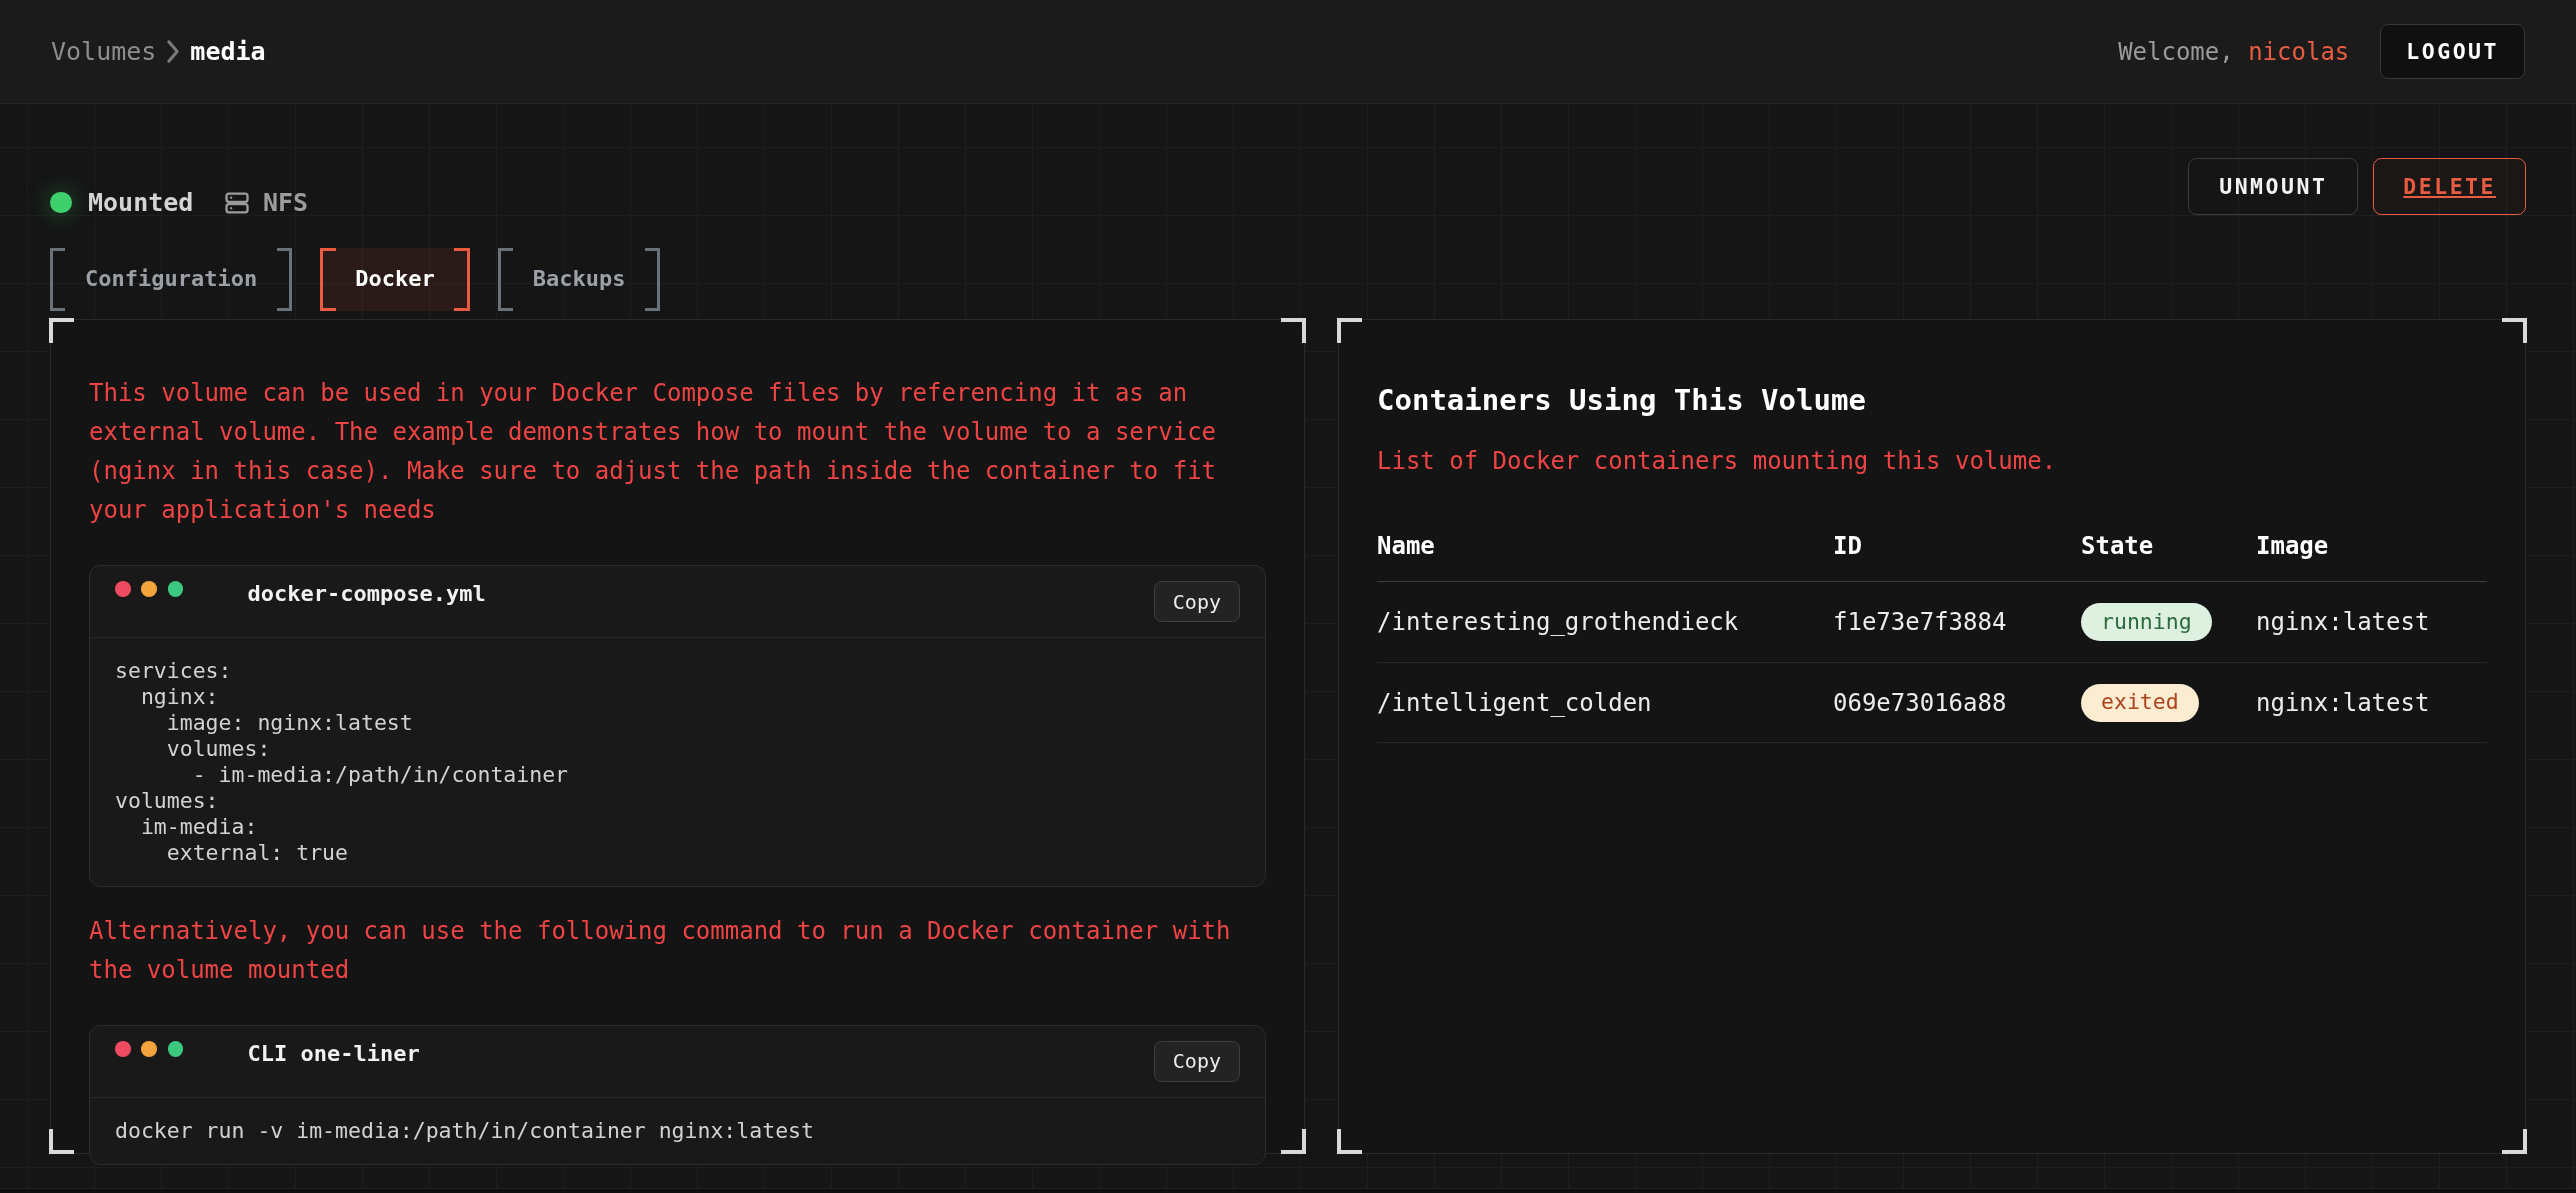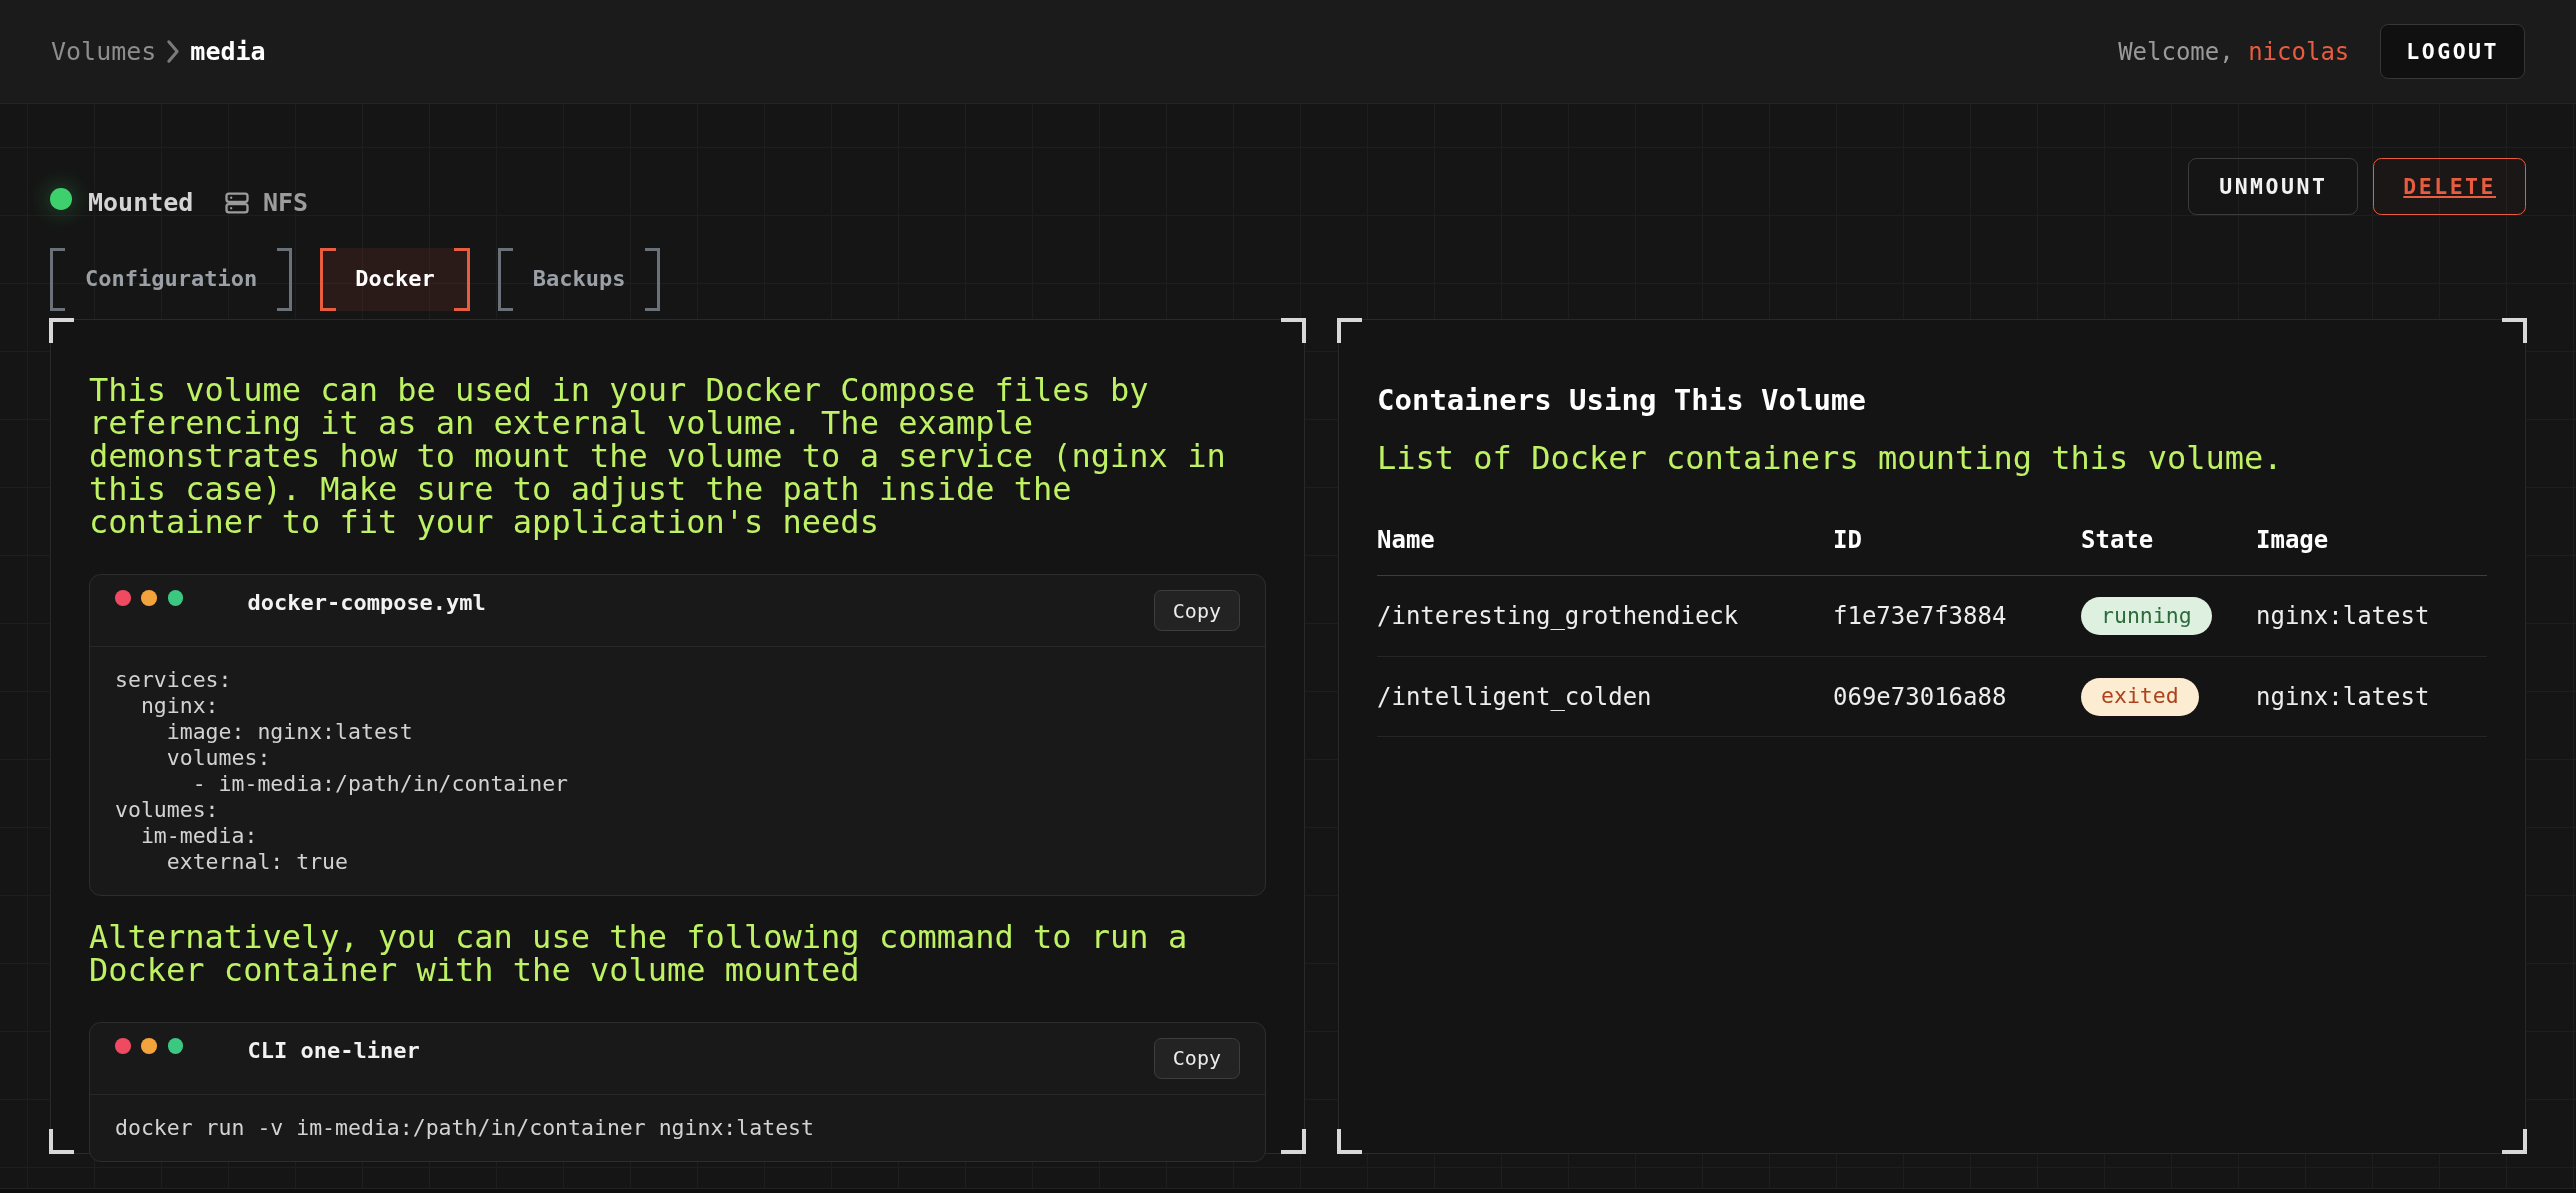--- a/index.html
+++ b/index.html
@@ -40,21 +40,21 @@
     background-image:
       linear-gradient(to right, #1e1e1e 0.8px, transparent 0.8px),
       linear-gradient(to bottom, #1e1e1e 0.8px, transparent 0.8px);
     background-size: 67px 68px;
     background-position: 27px 43px;
   }
   .page-footer { height: 5.8px; background: #0e0e0e; border-top: 0.8px solid #222; }
 
   
   .statusbar { display: flex; align-items: center; padding-top: 53px; height: 111px; }
-  .status-left { display: flex; align-items: flex-start; margin-top: 33px; }
+  .status-left { display: flex; align-items: center; margin-top: 33px; }
   .mounted-dot {
     width: 21.5px; height: 21.5px; border-radius: 50%;
     background: #3fd06e;
     box-shadow: 0 0 20px 5.8px rgba(63,208,110,0.18);
   }
   .mounted-label { margin-left: 16.5px; font-size: 25px; font-weight: bold; color: #d4d4d4; }
   .nfs-wrap { display: flex; align-items: center; margin-left: 30px; color: #9c9c9c; }
   .nfs-label { margin-left: 11.6px; font-size: 25px; font-weight: bold; color: #9c9c9c; }
   .status-actions { margin-left: auto; display: flex; gap: 15px; }
   .btn {
@@ -92,21 +92,21 @@
   .panel-left { width: 1255px; }
   .panel-right { flex: 1; }
   .corner { position: absolute; width: 25px; height: 25px; }
   .corner-tl { top: -1.7px; left: -1.7px;  border-top: 4.1px solid #d8d8d8; border-left: 4.1px solid #d8d8d8; }
   .corner-tr { top: -1.7px; right: -1.7px; border-top: 4.1px solid #d8d8d8; border-right: 4.1px solid #d8d8d8; }
   .corner-bl { bottom: -1.7px; left: -1.7px;  border-bottom: 4.1px solid #d8d8d8; border-left: 4.1px solid #d8d8d8; }
   .corner-br { bottom: -1.7px; right: -1.7px; border-bottom: 4.1px solid #d8d8d8; border-right: 4.1px solid #d8d8d8; }
 
   .panel-title { font-size: 29px; font-weight: bold; color: #ffffff; line-height: 36px; }
   .panel-desc {
-    margin-top: 16.5px; font-size: 32px; line-height: 33px; color: #bef264;
+    margin-top: 16.5px; font-size: 24px; line-height: 39px; color: #ef4444;
     max-width: 1149px;
   }
 
   
   .codeblock {
     margin-top: 35px;
     background: #191919;
     border: 0.8px solid #2d2d2d;
     border-radius: 11.6px;
     overflow: hidden;

